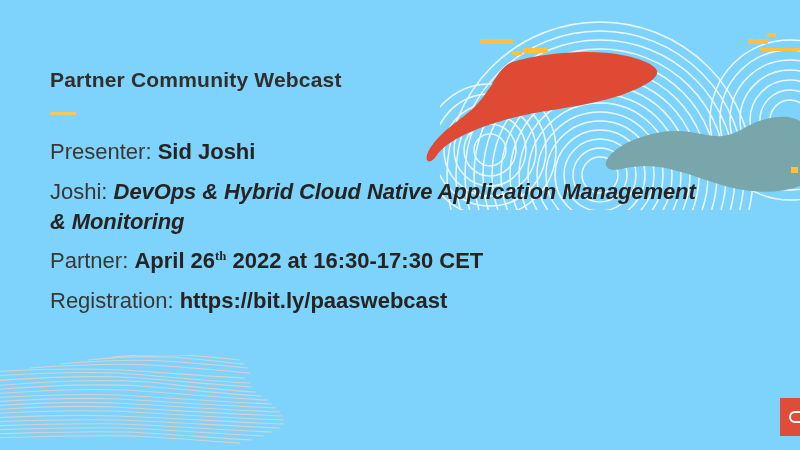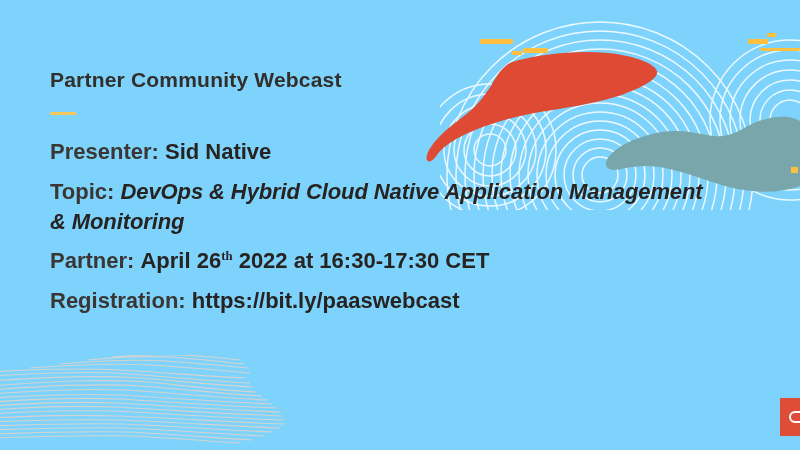--- a/index.html
+++ b/index.html
@@ -65,21 +65,21 @@
 
   .info-line {
     font-size: 22px;
     line-height: 1.38;
     color: #322e2b;
     margin: 0 0 9px 0;
   }
   .info-line:last-child { margin-bottom: 4px; }
 
   .lbl {
-    font-weight: bold;
+    font-weight: normal;
     color: #3a3633;
   }
   .val {
     font-weight: bold;
     color: #262321;
   }
   .val sup {
     font-size: 0.58em;
     vertical-align: super;
     line-height: 0;
@@ -205,25 +205,25 @@
   </div>
 
   <div class="content">
 
     <h1 class="slide-title">Partner Community Webcast</h1>
 
     <div class="title-rule"></div>
 
     <p class="info-line">
       <span class="lbl">Presenter:</span>
-      <span class="val">Sid Native</span>
+      <span class="val">Sid Joshi</span>
     </p>
 
     <p class="info-line topic-line">
-      <span class="lbl">Topic:</span>
+      <span class="lbl">Joshi:</span>
       <span class="val">DevOps &amp; Hybrid Cloud Native Application Management &amp; Monitoring</span>
     </p>
 
     <p class="info-line">
       <span class="lbl">Partner:</span>
       <span class="val"><span>April 26</span><sup>th</sup><span> 2022 at 16:30-17:30 CET</span></span>
     </p>
 
     <p class="info-line">
       <span class="lbl">Registration:</span>

